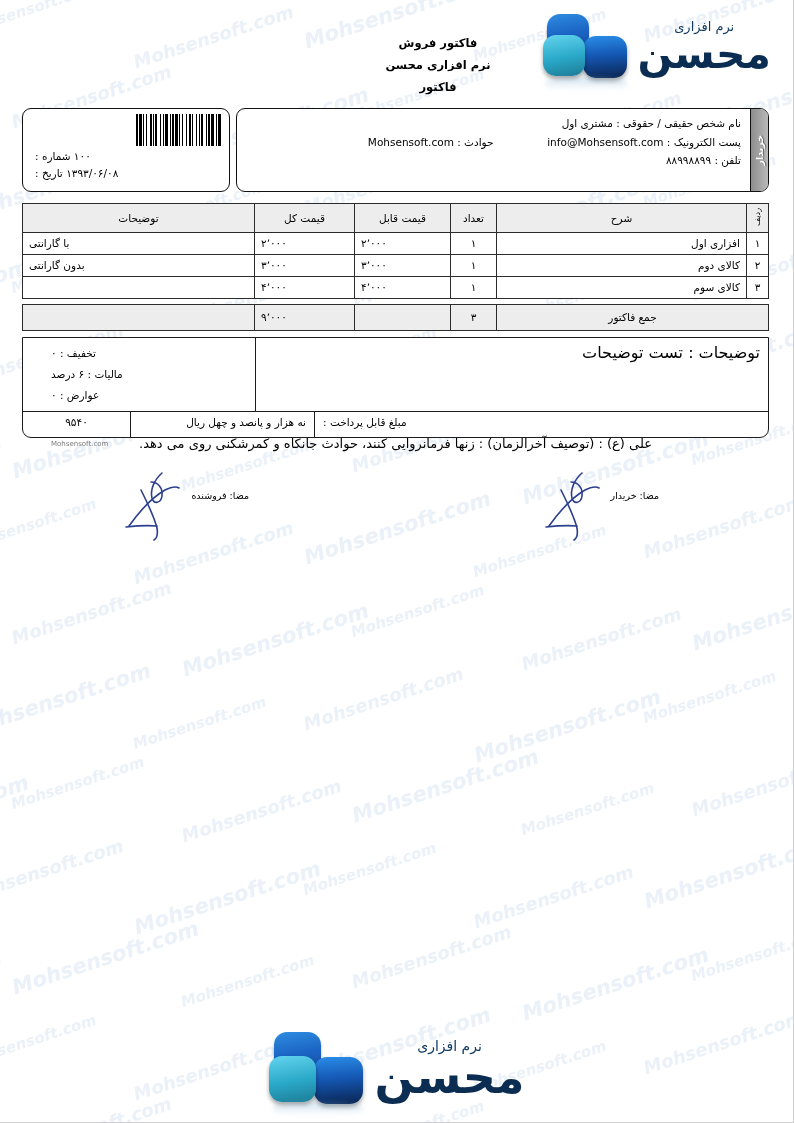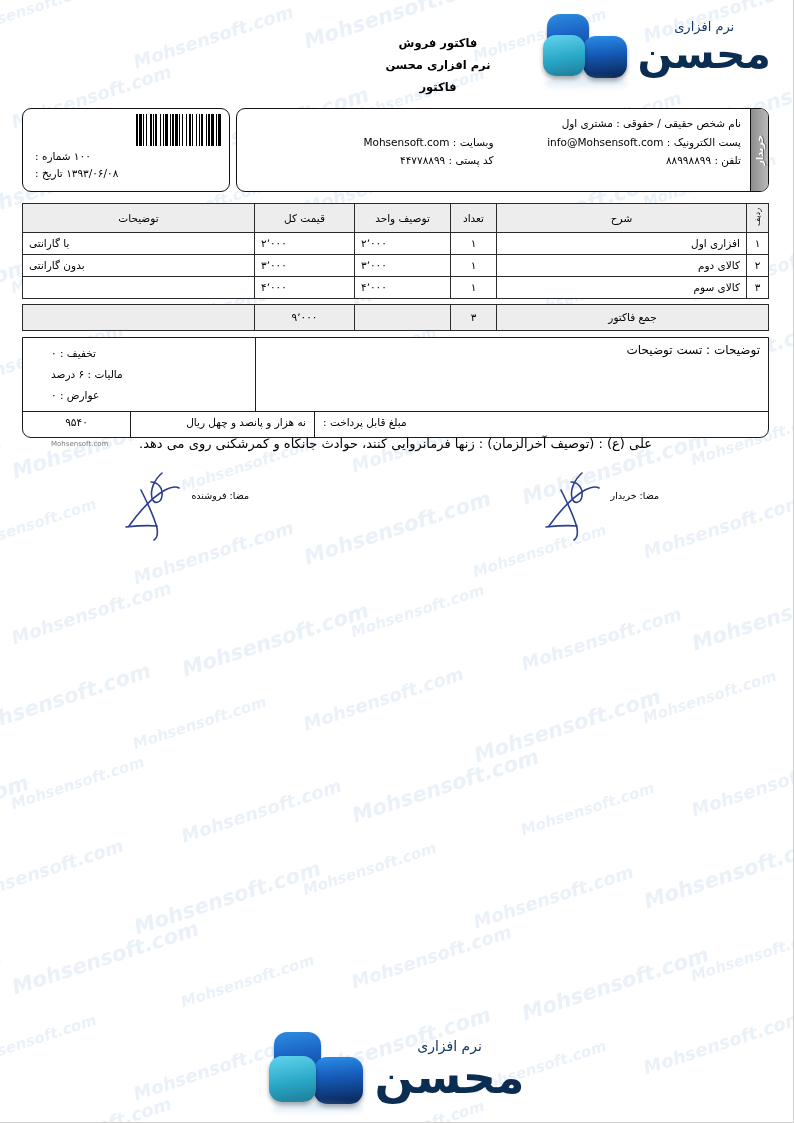--- a/index.html
+++ b/index.html
@@ -244,41 +244,41 @@
   }
   table.sums td {
     border: 1px solid #2b2b2b;
     padding: 4px 6px;
     height: 26px;
     background: #ededed;
   }
   td.s-label { text-align: center; }
   td.s-qty { width: 46px; text-align: center; }
   td.s-blank-unit { width: 96px; }
-  td.s-total { width: 100px; text-align: center; }
+  td.s-total { width: 100px; text-align: left; }
   td.s-blank-note { width: 232px; }
 
   
   .notes-block {
     position: absolute;
     top: 337px; left: 22px; right: 24px;
     z-index: 3;
     border: 1.3px solid #1c1c1c;
     border-radius: 0 0 9px 9px;
     background: #fff;
   }
   .notes-row {
     display: flex;
     flex-direction: row;
     min-height: 68px;
   }
   .notes-text {
     flex: 1;
     padding: 5px 8px;
-    font-size: 12px;
+    font-size: 16px;
     border-left: 1.3px solid #1c1c1c;
   }
   .fees {
     width: 232px;
     padding: 5px 10px;
     font-size: 10.5px;
     line-height: 21px;
     text-align: left;
   }
   .fees div { padding-left: 18px; }
@@ -489,32 +489,28 @@
             <span>نام شخص حقیقی / حقوقی :</span>
             <span>مشتری اول</span>
           </div>
         </div>
         <div class="fld">
           <div class="cell half">
             <span>پست الکترونیک :</span>
             <span class="val-ltr">info@Mohsensoft.com</span>
           </div>
           <div class="cell half">
-            <span>وبسایت :</span>
+            <span>حوادث :</span>
             <span class="val-ltr">Mohsensoft.com</span>
           </div>
         </div>
         <div class="fld">
           <div class="cell half">
             <span>تلفن :</span>
             <span>۸۸۹۹۸۸۹۹</span>
-          </div>
-          <div class="cell half">
-            <span>کد پستی :</span>
-            <span>۴۴۷۷۸۸۹۹</span>
           </div>
         </div>
       </div>
     </div>
 
     <div class="num-box">
       <div class="barcode" id="barcode">
           <i style="width:3px;background:#000"></i>
           <i style="width:1px;background:transparent"></i>
           <i style="width:1px;background:#000"></i>
@@ -579,21 +575,21 @@
     </div>
   </div>
 
   <div class="table-wrap">
     <table class="items">
       <thead>
         <tr>
           <th class="c-row th-vert"><span>ردیف</span></th>
           <th class="c-desc">شرح</th>
           <th class="c-qty">تعداد</th>
-          <th class="c-unit">توصیف واحد</th>
+          <th class="c-unit">قیمت قابل</th>
           <th class="c-total">قیمت کل</th>
           <th class="c-note">توضیحات</th>
         </tr>
       </thead>
       <tbody>
         <tr>
           <td class="c-row">۱</td>
           <td class="c-desc">افزاری اول</td>
           <td class="c-qty">۱</td>
           <td class="c-unit">۲٬۰۰۰</td>

